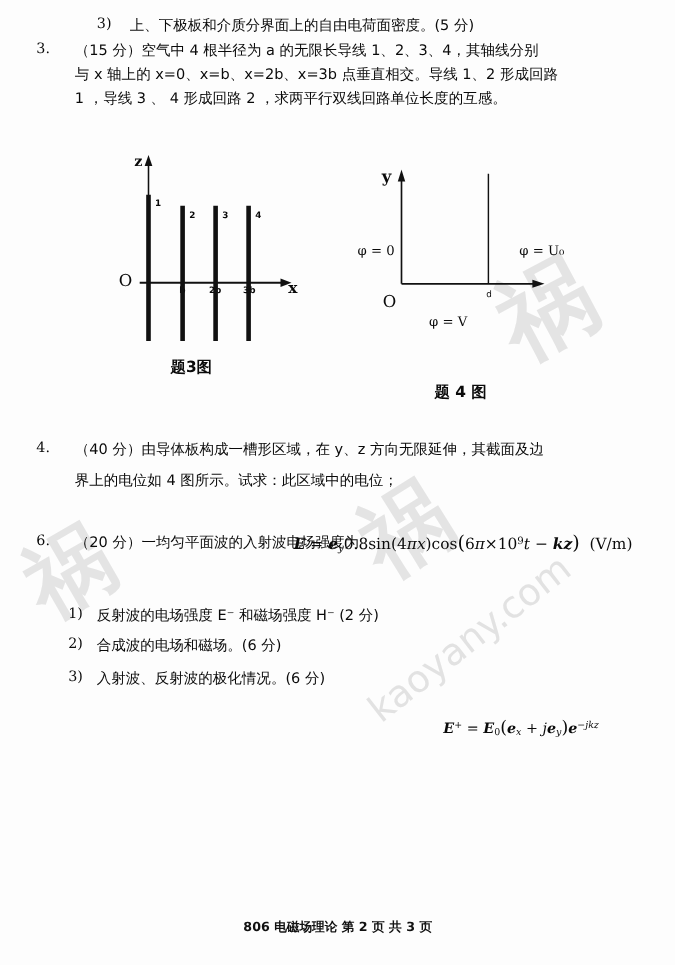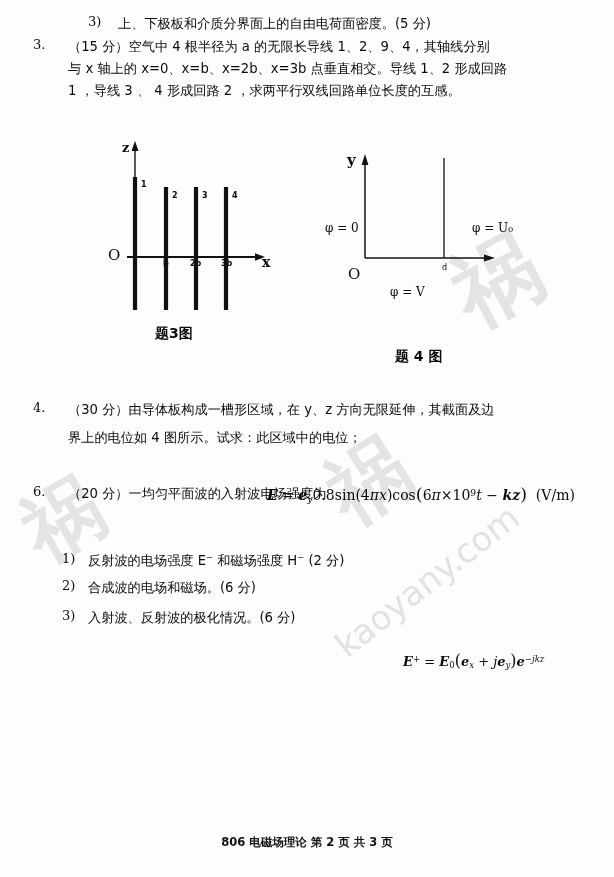--- a/index.html
+++ b/index.html
@@ -147,21 +147,21 @@
     <span class="wm-script wm-c">祸</span>
     <span class="wm-text">kaoyany.com</span>
   </div>
 
   <div class="content">
 
     <span class="num" style="left:88px; top:14px;">3)</span>
     <span class="line" style="left:118px; top:14px;">上、下极板和介质分界面上的自由电荷面密度。(5 分)</span>
 
     <span class="num" style="left:33px; top:37px;">3.</span>
-    <span class="line" style="left:68px; top:37px;">（15 分）空气中 4 根半径为 a 的无限长导线 1、2、9、4，其轴线分别</span>
+    <span class="line" style="left:68px; top:37px;">（15 分）空气中 4 根半径为 a 的无限长导线 1、2、3、4，其轴线分别</span>
     <span class="line" style="left:68px; top:59px;">与 x 轴上的 x=0、x=b、x=2b、x=3b 点垂直相交。导线 1、2 形成回路</span>
     <span class="line" style="left:68px; top:81px;">1 ，导线 3 、 4 形成回路 2 ，求两平行双线回路单位长度的互感。</span>
 
     <svg class="figure" style="left:105px; top:135px;" width="175" height="175" viewBox="0 0 175 175">
 
       <line x1="30" y1="14" x2="30" y2="122" stroke="#111" stroke-width="1.4"></line>
       <polygon points="30,6 26.5,16 33.5,16" fill="#111"></polygon>
 
       <line x1="22" y1="122" x2="152" y2="122" stroke="#111" stroke-width="1.8"></line>
       <polygon points="160,122 150,118.2 150,125.8" fill="#111"></polygon>
@@ -200,21 +200,21 @@
     <span class="line" style="left:347px; top:150px; font-family:'DejaVu Serif',serif; font-weight:bold; font-size:15px;">y</span>
     <span class="line" style="left:348px; top:264px; font-family:'DejaVu Serif',serif; font-size:15px;">O</span>
     <span class="line" style="left:325px; top:220px; font-family:'DejaVu Serif',serif; font-size:12px;">φ = 0</span>
     <span class="line" style="left:472px; top:220px; font-family:'DejaVu Serif',serif; font-size:12px;">φ = U₀</span>
     <span class="line" style="left:390px; top:284px; font-family:'DejaVu Serif',serif; font-size:12px;">φ = V</span>
     <span class="line" style="left:442px; top:262px; font-size:8px;">d</span>
 
     <span class="fig-caption" style="left:395px; top:348px;">题 4 图</span>
 
     <span class="num" style="left:33px; top:400px;">4.</span>
-    <span class="line" style="left:68px; top:400px;">（30 分）由导体板构成一槽形区域，在 y、z 方向无限延伸，其截面及边</span>
+    <span class="line" style="left:68px; top:400px;">（40 分）由导体板构成一槽形区域，在 y、z 方向无限延伸，其截面及边</span>
     <span class="line" style="left:68px; top:428px;">界上的电位如 4 图所示。试求：此区域中的电位；</span>
 
     <span class="num" style="left:33px; top:484px;">6.</span>
     <span class="line" style="left:68px; top:484px;">（20 分）一均匀平面波的入射波电场强度为</span>
 
     <span class="line" style="left:228px; top:482px; font-size:14px;margin-left:39px;">
       <span class="mathy">E</span><span class="up"> = </span><span class="mathy">e</span><sub class="mi">y</sub><span class="up">0.8</span><span class="up">sin(4</span><span class="mi">πx</span><span class="up">)cos</span><span class="up" style="font-size:1.25em;">(</span><span class="up">6</span><span class="mi">π</span><span class="up">×10</span><sup class="up">9</sup><span class="mi">t</span><span class="up"> − </span><span class="mathy">kz</span><span class="up" style="font-size:1.25em;">)</span><span class="up">&nbsp; (V/m)</span>
     </span>
 
     <span class="line" style="left:33px; top:524px;"></span>

